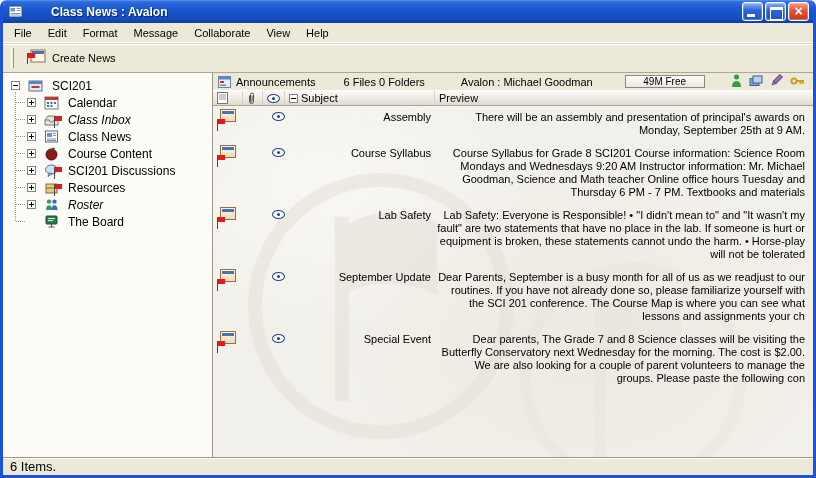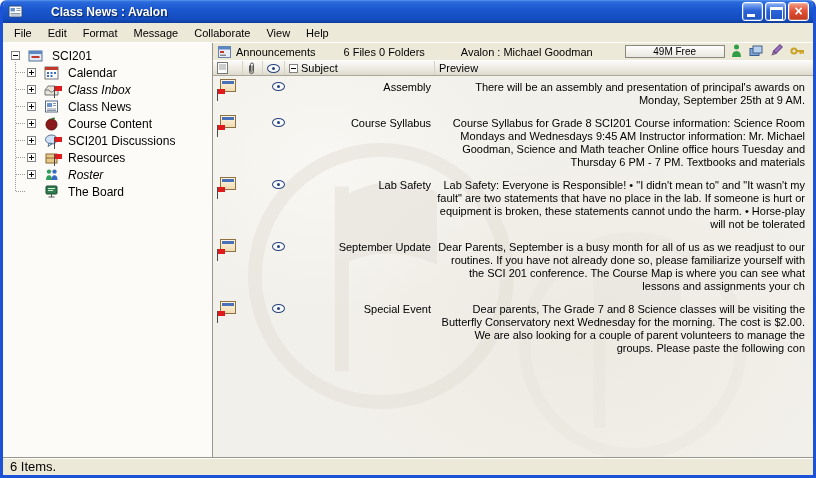--- a/index.html
+++ b/index.html
@@ -58,21 +58,21 @@
   .tree-children .tree-row::before { content:''; position:absolute; left:5px; top:8px; width:10px; height:1px;
       background-image:repeating-linear-gradient(90deg,#999 0 1px,transparent 1px 2px); }
 
   
   .listpanel { flex:1; display:flex; flex-direction:column; min-width:0;text-align:right; }
   .infobar { flex:0 0 17px; display:flex; align-items:center; font-size:11px; background:#ece9d8;
              padding:1px 6px 1px 5px; white-space:nowrap; }
   .ib-icon { margin-right:5px; display:inline-flex; }
   .ib-counts { margin-left:28px; }
   .ib-account { margin-left:36px; }
-  .meter { margin-left:32px; width:100px; height:13px; border:1px solid #8a887e; font-size:10px;
+  .meter { margin-left:32px; width:80px; height:13px; border:1px solid #8a887e; font-size:10px;
            display:flex; align-items:center; justify-content:center;
            background:linear-gradient(180deg,#fdfdfc,#e9e7df); }
   .ib-icons { margin-left:auto; display:flex; align-items:center; gap:7px; padding-right:2px; }
 
   .colheaders, .msg-row { display:grid; grid-template-columns:30px 20px 22px 150px 1fr; }
   .colheaders { flex:0 0 16px; align-items:center; font-size:11px;
                 background:linear-gradient(180deg,#fbfaf8,#e8e5db 70%,#ddd9cc);
                 border-top:1px solid #fff; border-bottom:1px solid #aca899; }
   .ch { height:100%; display:flex; align-items:center; gap:3px; padding:0 4px; border-right:1px solid #d5d1c4; }
   .ch:last-child { border-right:none; }
@@ -129,20 +129,34 @@
   <div class="menubar">
     <span class="menu-item">File</span>
     <span class="menu-item">Edit</span>
     <span class="menu-item">Format</span>
     <span class="menu-item">Message</span>
     <span class="menu-item">Collaborate</span>
     <span class="menu-item">View</span>
     <span class="menu-item">Help</span>
   </div>
 
+  <div class="toolbar">
+    <span class="tb-grip"></span>
+    <span class="tb-btn">
+      <span>
+        <svg width="19" height="16">
+            <rect x="4" y="1" width="14" height="12" fill="#fdf6e6" stroke="#8f7140"></rect>
+            <rect x="5" y="2" width="12" height="3" fill="#4a70b8"></rect>
+            <rect x="0" y="4" width="1" height="11" fill="#4a4a4a"></rect>
+            <rect x="1" y="4" width="7" height="5" fill="#e01b1b"></rect>
+          </svg>
+      </span>
+      <span>Create News</span>
+    </span>
+  </div>
 
   <div class="main">
 
     <div class="tree">
       <div class="tree-row">
         <span class="expander"></span>
         <span class="ticon">
           <svg width="15" height="15">
               <rect x="1" y="3" width="13" height="10" fill="#dfe8f5" stroke="#56708f"></rect>
               <rect x="1" y="3" width="13" height="3" fill="#5b87c5"></rect>
@@ -357,21 +371,21 @@
         </div>
 
         <div class="msg-row">
           <div class="c-icon">
               <span class="msgicon"></span>
               <span class="rflag mflag"></span>
             </div>
           <div></div>
           <div class="c-eye"><span class="eye"></span></div>
           <div class="c-subject">Course Syllabus</div>
-          <div class="c-preview">Course Syllabus for Grade 8 SCI201  Course information: Science Room Mondays and Wednesdays 9:45 AM  Instructor information: Mr. Michael Goodman, Science and Math teacher Online office hours Tuesday and Thursday 6 PM - 7 PM. Textbooks and materials</div>
+          <div class="c-preview">Course Syllabus for Grade 8 SCI201  Course information: Science Room Mondays and Wednesdays 9:20 AM  Instructor information: Mr. Michael Goodman, Science and Math teacher Online office hours Tuesday and Thursday 6 PM - 7 PM. Textbooks and materials</div>
         </div>
 
 
         <div class="msg-row">
           <div class="c-icon">
               <span class="msgicon"></span>
               <span class="rflag mflag"></span>
             </div>
           <div></div>
           <div class="c-eye"><span class="eye"></span></div>

